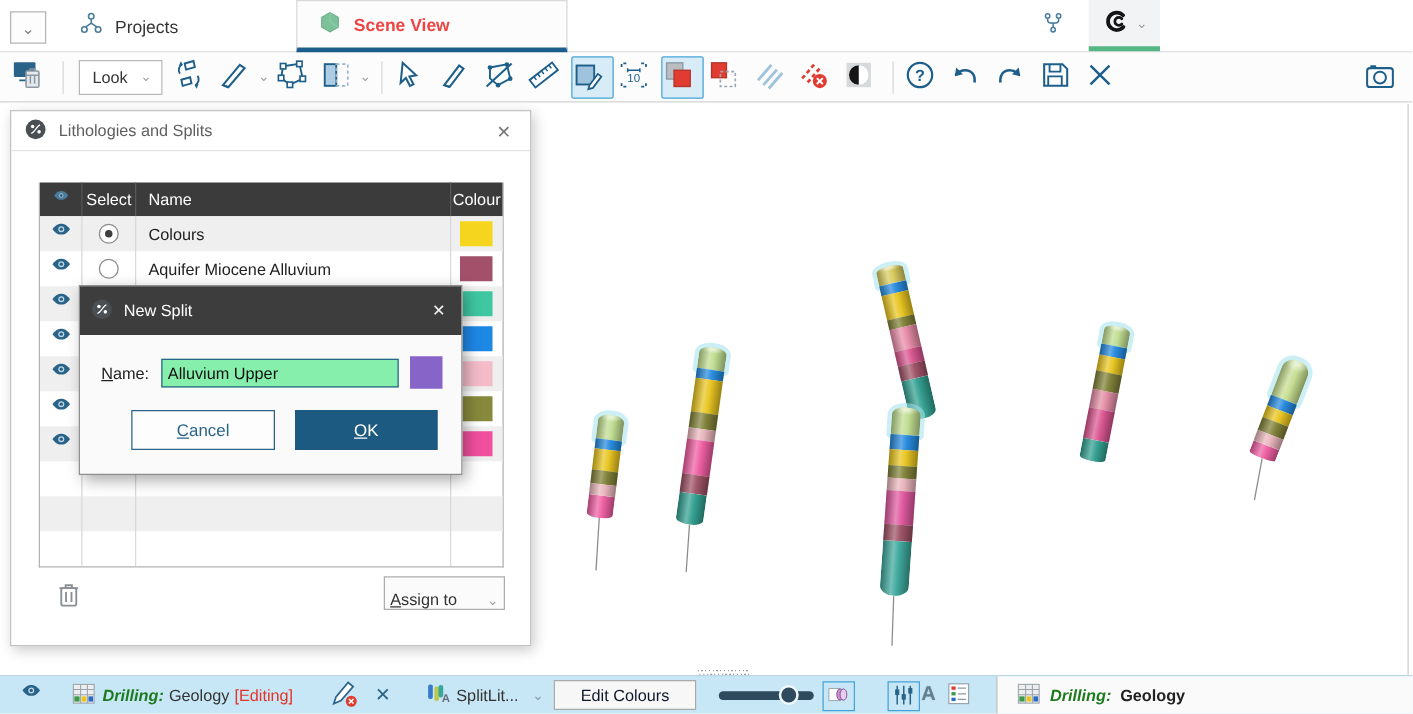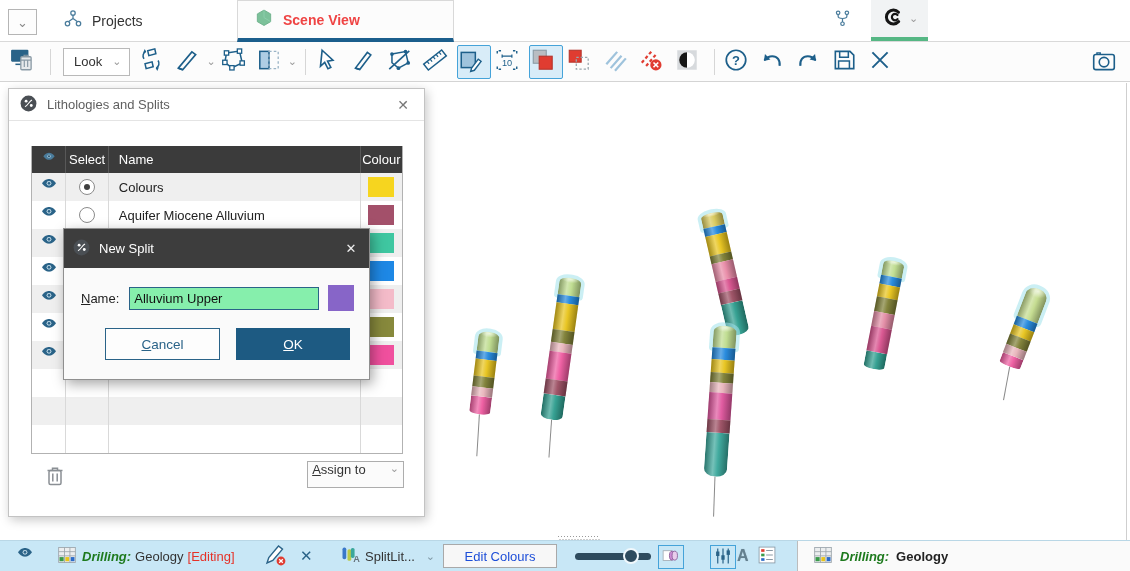--- a/index.html
+++ b/index.html
@@ -52,21 +52,21 @@
   .c-eye{width:38px;display:flex;justify-content:center;align-items:center;align-self:stretch;}
   .c-sel{width:47px;display:flex;justify-content:center;align-items:center;align-self:stretch;border-left:1px solid #d9d9d9;}
   .c-name{width:237px;padding-left:10px;box-sizing:border-box;align-self:stretch;display:flex;align-items:center;border-left:1px solid #d9d9d9;}
   .c-col{width:47px;display:flex;justify-content:center;align-items:center;align-self:stretch;border-left:1px solid #d9d9d9;margin-left:42px;}
   .lt-head .c-sel,.lt-head .c-name,.lt-head .c-col{border-left:1px solid #585858;}
   .radio{width:14px;height:14px;border:1px solid #8b8b8b;border-radius:50%;background:#fff;display:flex;align-items:center;justify-content:center;}
   .radio .dot{width:6px;height:6px;border-radius:50%;background:#3f3f3f;}
   .swatch{width:26px;height:20px;}
   #trash-btn{position:absolute;left:34px;bottom:26px;}
   #assign-btn{position:absolute;right:20px;bottom:28px;width:95px;height:25px;border:1px solid #adadad;background:#fbfbfb;
-              display:flex;align-items:flex-start;justify-content:center;gap:24px;color:#333;margin-top:13px;}
+              display:flex;align-items:flex-end;justify-content:center;gap:24px;color:#333;margin-top:13px;}
   #assign-btn .dd{color:#9a9a9a;font-size:11px;}
   
   #new-split{position:absolute;left:63px;top:228px;width:305px;height:150px;background:#fafafa;border:1px solid #8f8f8f;
              box-shadow:3px 4px 12px rgba(0,0,0,.35);z-index:20;}
   #ns-title{height:39px;background:#3d3d3d;color:#fff;display:flex;align-items:center;gap:8px;padding:0 8px;}
   #ns-title .t{flex:1;font-size:13px;}
   #ns-title .x{font-size:13px;width:20px;text-align:center;color:#eee;}
   #ns-name-row{position:absolute;left:17px;top:56px;display:flex;align-items:center;}
   #ns-name-row label{color:#222;}
   #ns-input{margin-left:10px;width:180px;height:19px;border:1px solid #2a6388;font-size:13px;padding:1px 4px;color:#111;
@@ -83,21 +83,21 @@
   #sb-table1{left:57px;}
   #sb-text1{left:82px;gap:4px;white-space:nowrap;}
   .drill-green{color:#1e7a1e;font-style:italic;font-weight:bold;}
   .editing-red{color:#e53228;}
   #sb-pencilx{left:263px;}
   #sb-x{left:300px;color:#2a6388;font-size:15px;}
   #sb-lith{left:340px;gap:5px;}
   #sb-lith .lbl{color:#333;}
   #sb-lith .dd{color:#7f98a5;font-size:11px;margin-left:6px;}
   #edit-colours{left:443px;top:3px;height:22px;width:112px;border:1px solid #a9a9a9;background:#f7f7f7;
-                justify-content:center;color:#1d4ed8;}
+                justify-content:center;color:#0f172a;}
   #sb-slider{left:575px;width:76px;}
   #sb-slider .track{width:76px;height:7px;border-radius:4px;background:#2e4b5e;}
   #sb-slider .thumb{position:absolute;left:48px;top:50%;margin-top:-8px;width:16px;height:16px;border-radius:50%;
                     background:#2e4b5e;border:2px solid #f0f8fc;box-sizing:border-box;}
   .sb-box{border:1px solid #45a3d9;width:24px;height:22px;display:flex;align-items:center;justify-content:center;}
   #sb-disc{left:658px;top:4px;}
   #sb-intervals{left:710px;top:4px;}
   #sb-A{left:737px;font-weight:bold;font-size:16px;color:#64808f;text-shadow:0 0 1px #9ab2be;}
   #sb-legend{left:757px;}
   #sb-right{position:absolute;left:797px;top:0;width:333px;height:30px;background:#fafafa;border-left:1px solid #bcbcbc;

